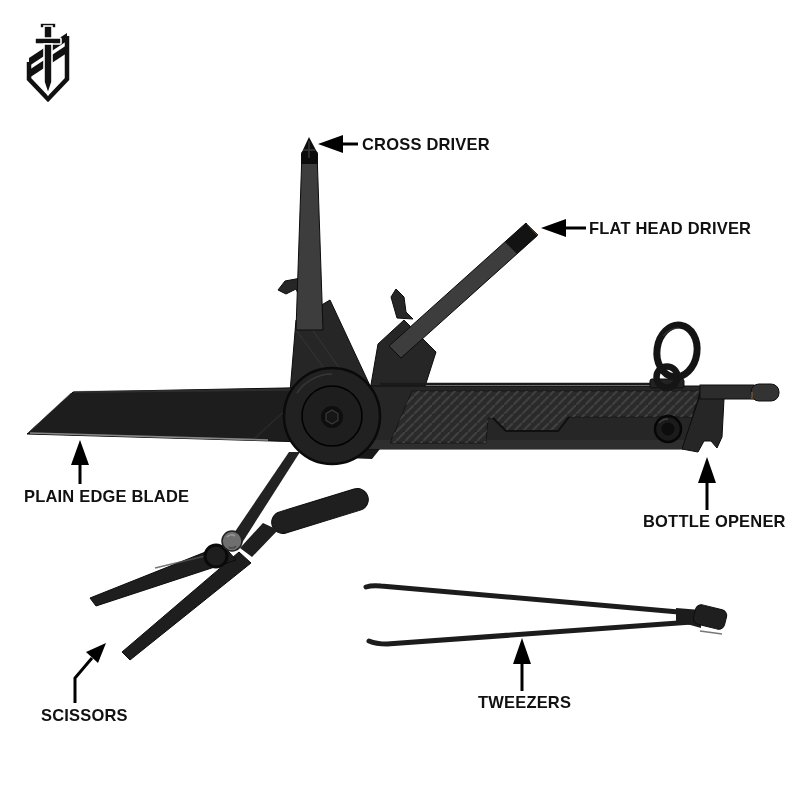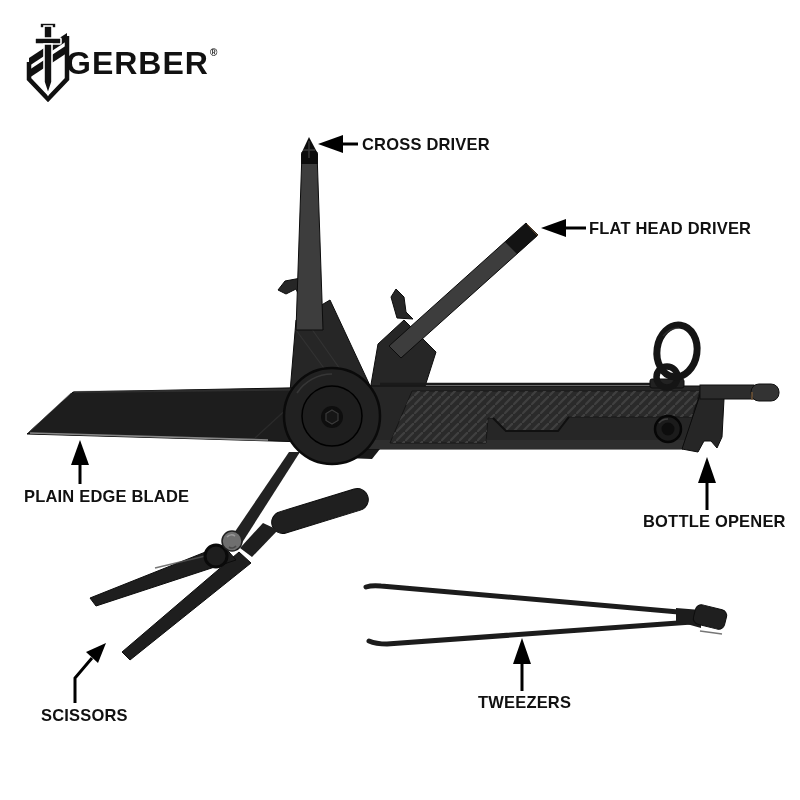--- a/index.html
+++ b/index.html
@@ -179,23 +179,20 @@
         <polyline class="arrow-line" points="75,703 75,678 92,658"></polyline>
         <polygon class="arrow-head" points="106,643 86,652 98,663"></polygon>
       </g>
       <g>
         <line class="arrow-line" x1="522" y1="691" x2="522" y2="663"></line>
         <polygon class="arrow-head" points="522,638 513,664 531,664"></polygon>
       </g>
     </g>
   </svg>
 
-  <div class="wordmark">
-    <span>GERBER</span><sup>®</sup>
-  </div>
 
   <div class="callout" id="co-cross">CROSS DRIVER</div>
   <div class="callout" id="co-flat">FLAT HEAD DRIVER</div>
   <div class="callout" id="co-blade">PLAIN EDGE BLADE</div>
   <div class="callout" id="co-bottle">BOTTLE OPENER</div>
   <div class="callout" id="co-scissors">SCISSORS</div>
   <div class="callout" id="co-tweezers">TWEEZERS</div>
 </div>
 
 </body></html>

